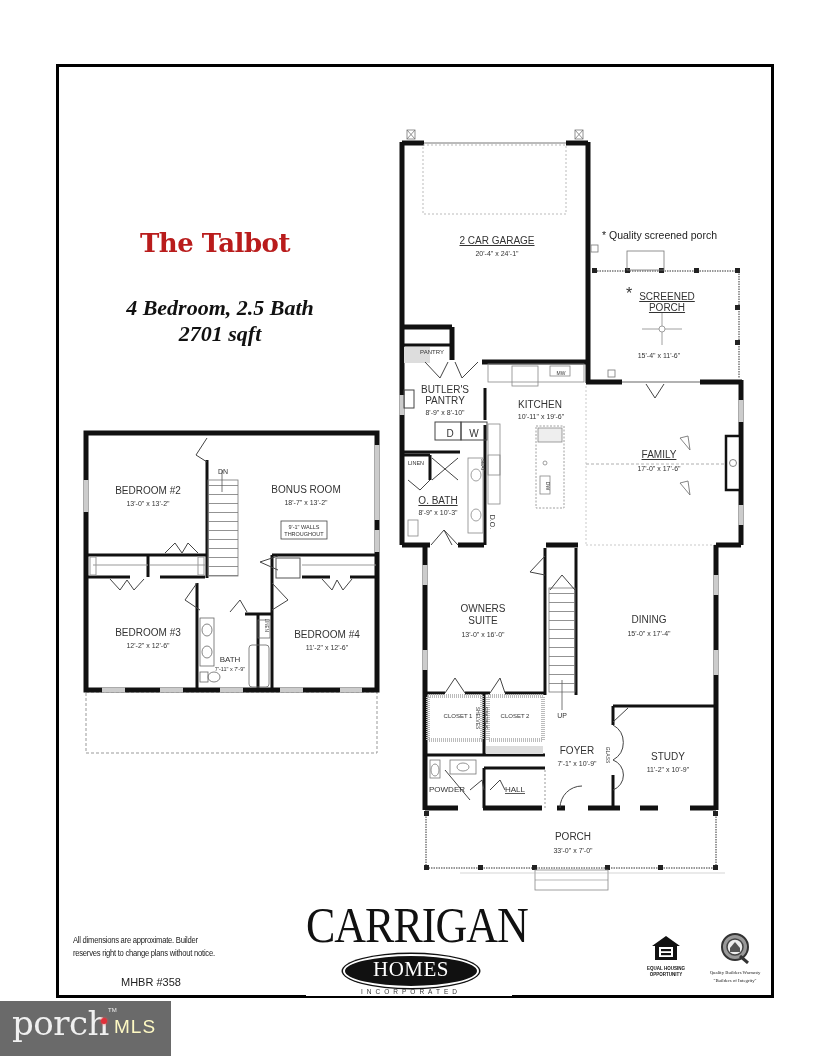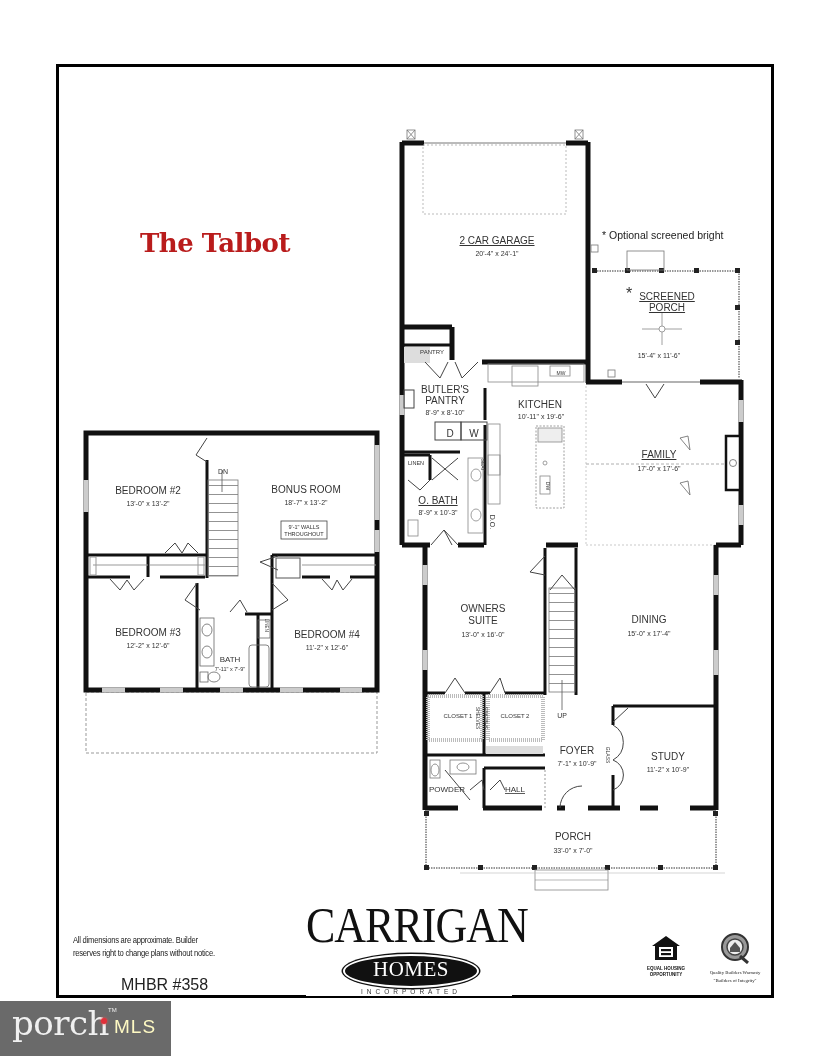--- a/index.html
+++ b/index.html
@@ -3,21 +3,21 @@
 <meta charset="utf-8">
 <style>
   html, body { margin: 0; padding: 0; background: #ffffff; }
   body { width: 816px; height: 1056px; position: relative; overflow: hidden; font-family: "Liberation Sans", sans-serif; }
   .frame { position: absolute; left: 56px; top: 64px; width: 718px; height: 934px; border: 3px solid #000; box-sizing: border-box; }
   svg.plan { position: absolute; left: 0; top: 0; width: 816px; height: 1056px; }
   .title { position: absolute; left: 100px; top: 228px; width: 230px; text-align: center; font-family: "DejaVu Serif", serif; font-weight: bold; font-size: 26px; color: #b91c1c; letter-spacing: -0.5px; }
   .subtitle { position: absolute; left: 90px; top: 295px; width: 260px; text-align: center; font-family: "Liberation Serif", serif; font-style: italic; font-weight: bold; font-size: 22px; line-height: 26px; color: #111; }
   .note-top { position: absolute; left: 602px; top: 229px; font-size: 10.5px; color: #222; }
   .disclaimer { position: absolute; left: 73px; top: 934px; font-size: 9px; line-height: 13px; color: #222; letter-spacing: -0.3px; transform: scaleX(0.85); transform-origin: left top; width: 230px; }
-  .mhbr { position: absolute; left: 121px; top: 976px; font-size: 16px; color: #222; }
+  .mhbr { position: absolute; left: 121px; top: 976px; font-size: 11px; color: #222; }
   .logo-wrap { position: absolute; left: 306px; top: 896px; width: 206px; height: 100px; background: #fff; }
   .logo-main { position: absolute; left: 0; top: 4px; width: 206px; text-align: center; font-family: "Liberation Serif", serif; font-size: 44px; letter-spacing: -1px; color: #111; transform: scaleY(1.15); }
   .logo-oval { position: absolute; left: 37px; top: 58px; width: 132px; height: 30px; border-radius: 50%; background: #111; border: 2px solid #fff; box-shadow: 0 0 0 1.5px #111; }
   .logo-homes { position: absolute; left: 37px; top: 61px; width: 136px; text-align: center; font-family: "Liberation Serif", serif; font-size: 21px; color: #fff; letter-spacing: 0.5px; }
   .logo-inc { position: absolute; left: 50px; top: 92px; width: 110px; text-align: center; font-size: 6.5px; letter-spacing: 4px; color: #333; }
   .eho { position: absolute; left: 646px; top: 935px; width: 40px; text-align: center; }
   .eho-label { font-size: 4.5px; font-weight: bold; line-height: 5px; color: #111; margin-top: 1px; }
   .qbw { position: absolute; left: 700px; top: 932px; width: 70px; text-align: center; }
   .qbw-label { font-family: "Liberation Serif", serif; font-size: 4.8px; line-height: 6px; color: #222; margin-top: 2px; }
   .bright { position: absolute; left: 0; top: 1001px; width: 171px; height: 55px; background: #6a6a6a; }
@@ -364,22 +364,24 @@
     <text class="lbl" x="327" y="650" font-size="7">11'-2" x 12'-6"</text>
     <text class="lbl" x="304" y="529" font-size="5.5">9'-1" WALLS</text>
     <text class="lbl" x="304" y="536" font-size="5.5">THROUGHOUT</text>
     <text class="lbl" x="223" y="474" font-size="7">DN</text>
     <text class="lbl" x="0" y="0" font-size="4.5" transform="translate(265,625) rotate(90)">LINEN</text>
   </g>
 </svg>
 
 <div class="title">The Talbot</div>
 <div class="subtitle">
-</div>
-<div class="note-top">* Optional screened bright</div>
+  <div>4 Bedroom, 2.5 Bath</div>
+  <div>2701 sqft</div>
+</div>
+<div class="note-top">* Quality screened porch</div>
 
 <div class="disclaimer">
   <div>All dimensions are approximate.  Builder</div>
   <div>reserves right to change plans without notice.</div>
 </div>
 <div class="mhbr">MHBR #358</div>
 
 <div class="logo-wrap">
   <div class="logo-main">CARRIGAN</div>
   <div class="logo-oval"></div>

